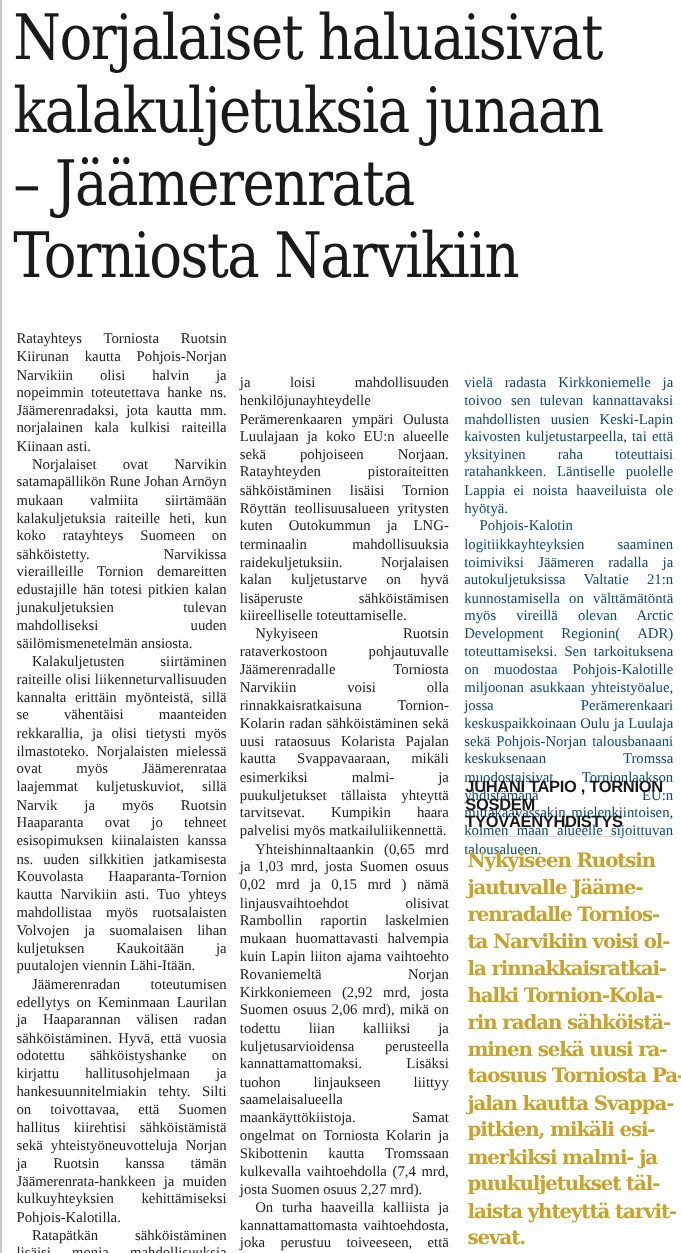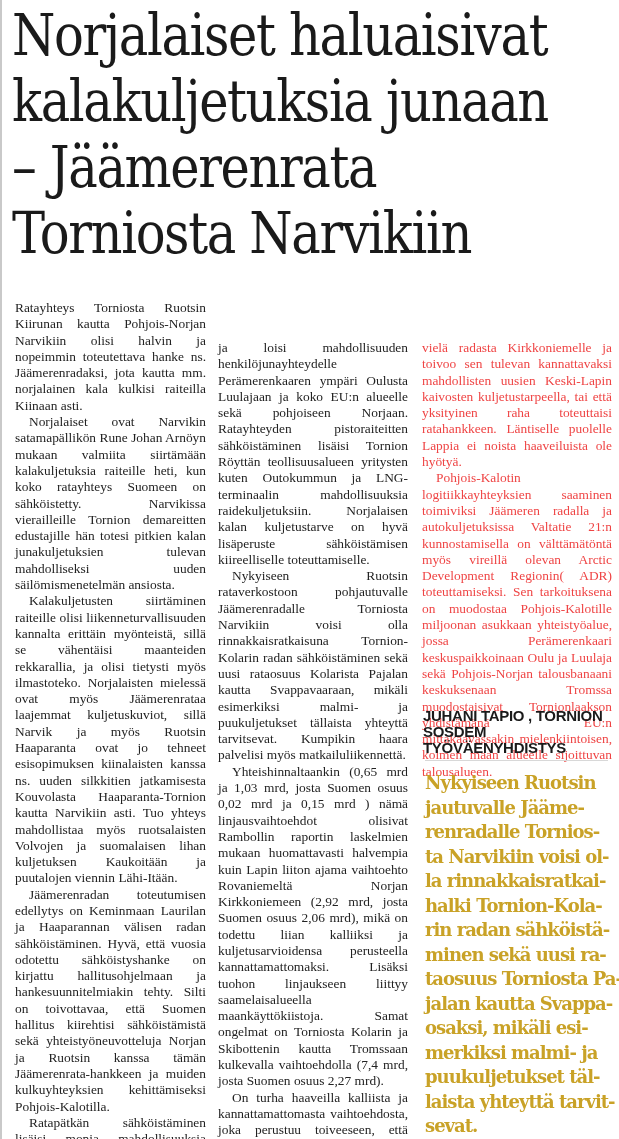--- a/index.html
+++ b/index.html
@@ -60,21 +60,21 @@
   </div>
 
   <div class="col c2" style="color: rgb(34, 34, 34);">
     <p class="cont">ja loisi mahdollisuuden henkilöjunayhteydelle Perämerenkaaren ympäri Oulusta Luulajaan ja koko EU:n alueelle sekä pohjoiseen Norjaan. Ratayhteyden pistoraiteitten sähköistäminen lisäisi Tornion Röyttän teollisuusalueen yritysten kuten Outokummun ja LNG-terminaalin mahdollisuuksia raidekuljetuksiin. Norjalaisen kalan kuljetustarve on hyvä lisäperuste sähköistämisen kiireelliselle toteuttamiselle.</p>
     <p>Nykyiseen Ruotsin rataverkostoon pohjautuvalle Jäämerenradalle Torniosta Narvikiin voisi olla rinnakkaisratkaisuna Tornion-Kolarin radan sähköistäminen sekä uusi rataosuus Kolarista Pajalan kautta Svappavaaraan, mikäli esimerkiksi malmi- ja puukuljetukset tällaista yhteyttä tarvitsevat. Kumpikin haara palvelisi myös matkailuliikennettä.</p>
     <p>Yhteishinnaltaankin (0,65 mrd ja 1,03 mrd, josta Suomen osuus 0,02 mrd ja 0,15 mrd ) nämä linjausvaihtoehdot olisivat Rambollin raportin laskelmien mukaan huomattavasti halvempia kuin Lapin liiton ajama vaihtoehto Rovaniemeltä Norjan Kirkkoniemeen (2,92 mrd, josta Suomen osuus 2,06 mrd), mikä on todettu liian kalliiksi ja kuljetusarvioidensa perusteella kannattamattomaksi. Lisäksi tuohon linjaukseen liittyy saamelaisalueella maankäyttökiistoja. Samat ongelmat on Torniosta Kolarin ja Skibottenin kautta Tromssaan kulkevalla vaihtoehdolla (7,4 mrd, josta Suomen osuus 2,27 mrd).</p>
     <p>On turha haaveilla kalliista ja kannattamattomasta vaihtoehdosta, joka perustuu toiveeseen, että kaupallinen meritie Koillisväylän kautta joskus avautuisi, ja se loisi tarvetta kannattaviin raidekuljetuksiin Lapin halki, kun on olemassa Jäämerenradalle huomattavasti halvempi vaihtoehto, jolle on kuljetustarvetta jo nykyisellään ja lähitulevaisuudessa.</p>
 
   </div>
 
-  <div class="col c3" style="color: #ef4444;">
+  <div class="col c3" style="color: #0c4a6e;">
     <p class="cont">vielä radasta Kirkkoniemelle ja toivoo sen tulevan kannattavaksi mahdollisten uusien Keski-Lapin kaivosten kuljetustarpeella, tai että yksityinen raha toteuttaisi ratahankkeen. Läntiselle puolelle Lappia ei noista haaveiluista ole hyötyä.</p>
     <p>Pohjois-Kalotin logitiikkayhteyksien saaminen toimiviksi Jäämeren radalla ja autokuljetuksissa Valtatie 21:n kunnostamisella on välttämätöntä myös vireillä olevan Arctic Development Regionin( ADR) toteuttamiseksi. Sen tarkoituksena on muodostaa Pohjois-Kalotille miljoonan asukkaan yhteistyöalue, jossa Perämerenkaari keskuspaikkoinaan Oulu ja Luulaja sekä Pohjois-Norjan talousbanaani keskuksenaan Tromssa muodostaisivat Tornionlaakson yhdistämänä EU:n mittakaavassakin mielenkiintoisen, kolmen maan alueelle sijoittuvan talousalueen.</p>
   </div>
 
   <div class="signature">
     <div>Juhani Tapio , Tornion sosdem</div>
     <div>työväenyhdistys</div>
   </div>
 
   <div class="divider"></div>
@@ -83,20 +83,20 @@
     <span>Nykyiseen Ruotsin</span>
     <span>jautuvalle Jääme-</span>
     <span>renradalle Tornios-</span>
     <span>ta Narvikiin voisi ol-</span>
     <span>la rinnakkaisratkai-</span>
     <span>halki Tornion-Kola-</span>
     <span>rin radan sähköistä-</span>
     <span>minen sekä uusi ra-</span>
     <span>taosuus Torniosta Pa-</span>
     <span>jalan kautta Svappa-</span>
-    <span>osaksi, mikäli esi-</span>
+    <span>pitkien, mikäli esi-</span>
     <span>merkiksi malmi- ja</span>
     <span>puukuljetukset täl-</span>
     <span>laista yhteyttä tarvit-</span>
     <span>sevat.</span>
   </div>
 
 </div>
 
 </body></html>

